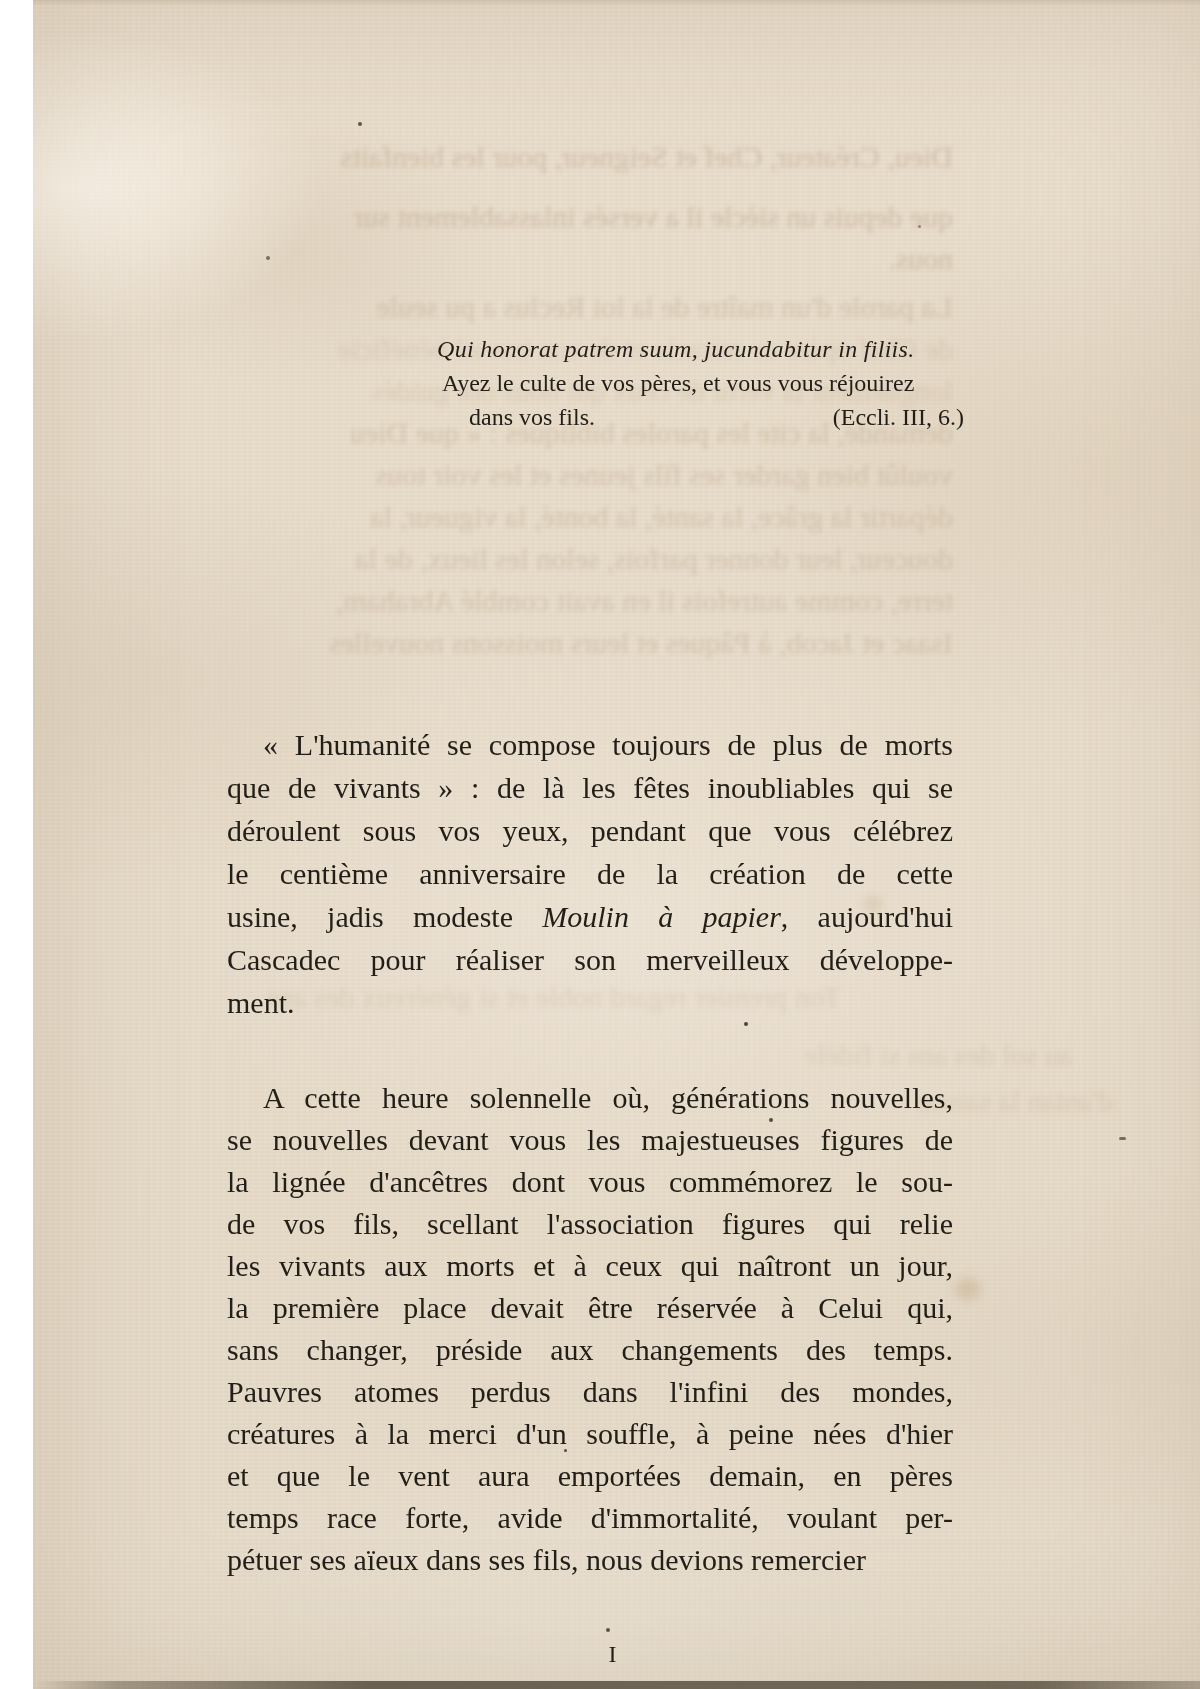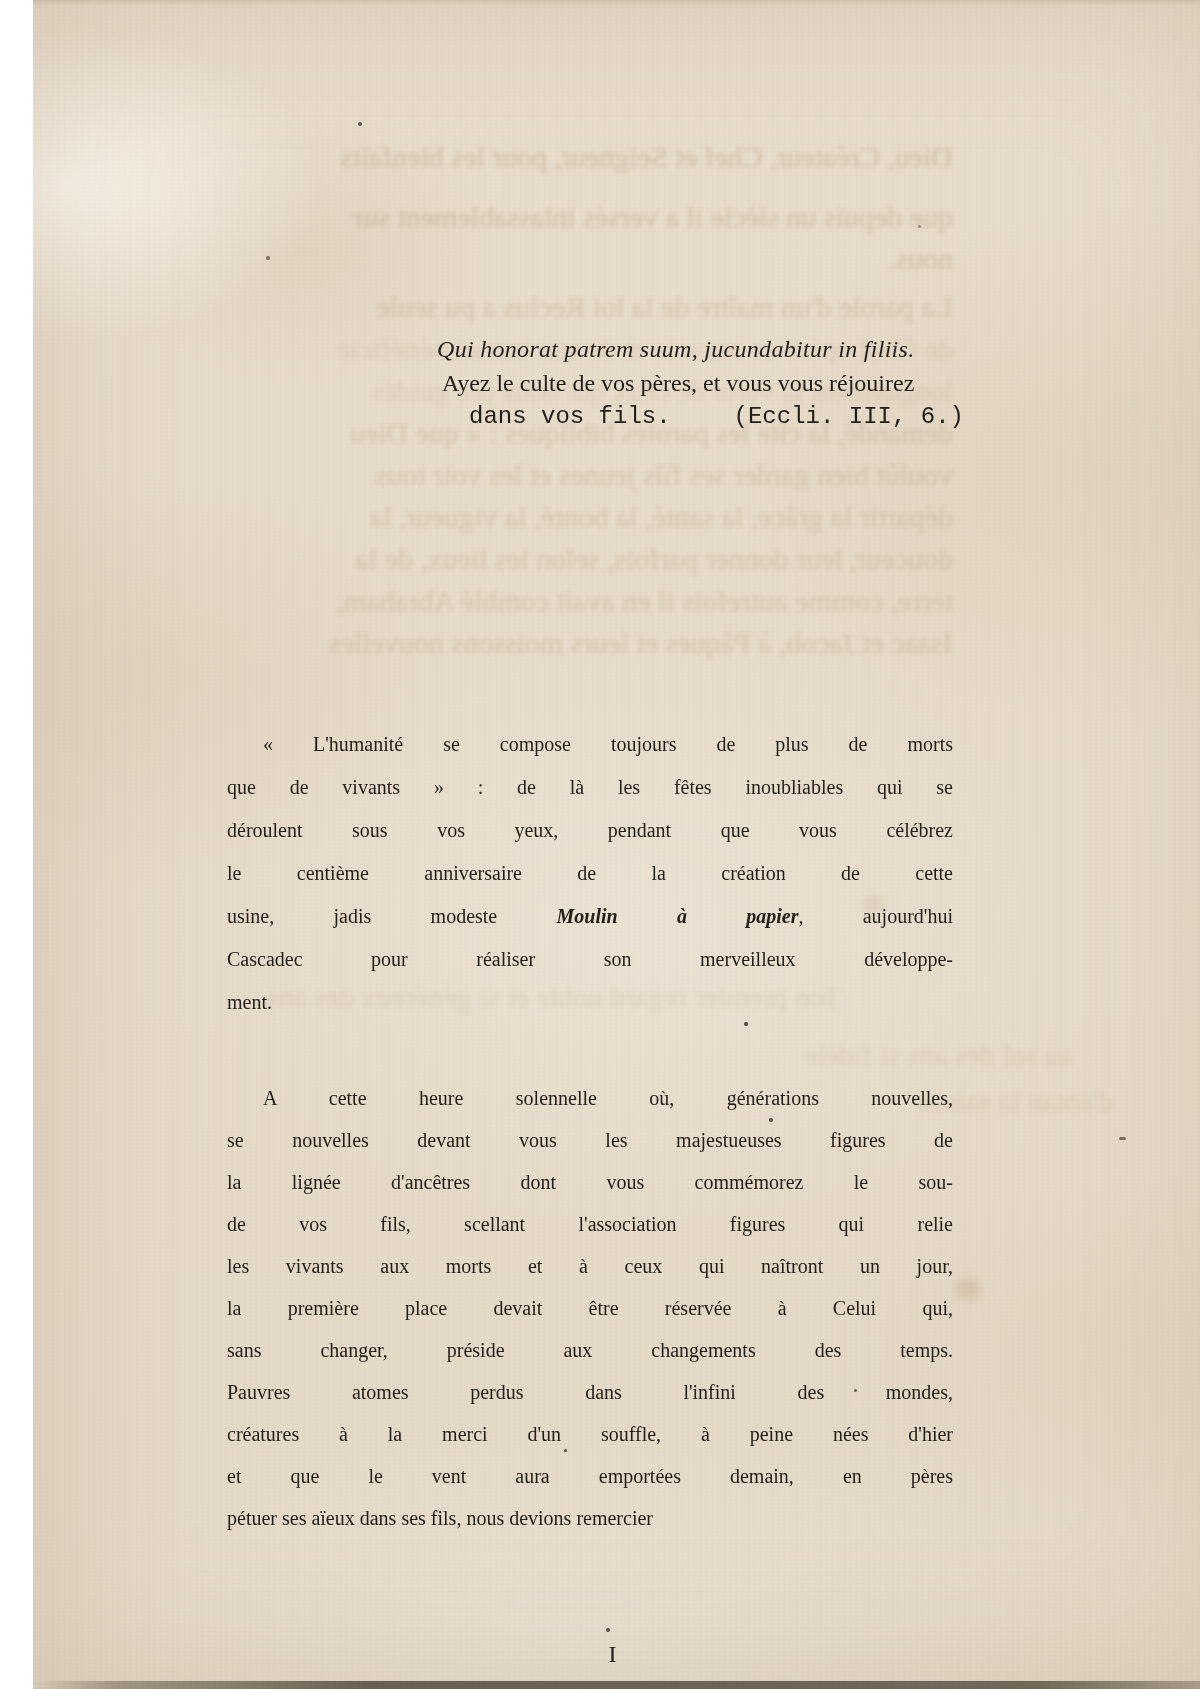--- a/index.html
+++ b/index.html
@@ -43,30 +43,30 @@
     white-space:nowrap;
     pointer-events:none;
   }
   .ghost.strong{opacity:0.38;filter:blur(2px);}
   .ghost.faint{opacity:0.20;filter:blur(2.6px);}
   
   .epigraph{position:absolute;left:404px;top:332px;width:527px;
     font-size:24px;line-height:34px;}
   .ep-latin{font-style:italic;letter-spacing:0.3px;}
   .ep-tr{padding-left:5px;}
-  .ep-row{display:flex;justify-content:space-between;font-family:Liberation Mono, monospace;}
+  .ep-row{display:flex;justify-content:space-between;}
   .ep-row .ep-left{padding-left:32px;}
   
-  .para{position:absolute;left:194px;width:726px;font-size:20px;}
+  .para{position:absolute;left:194px;width:726px;font-size:30px;}
   .p1{top:723px;line-height:43px;}
   .p2{top:1077px;line-height:42px;}
   .line{text-align:justify;text-align-last:justify;white-space:nowrap;}
   .line.indent{text-indent:36px;}
   .line.lastline{text-align-last:left;}
-  .it{font-style:italic;font-weight:bold;}
+  .it{font-style:italic;}
   
   .pagenum{position:absolute;left:540px;top:1641px;width:80px;
     text-align:center;font-size:24px;letter-spacing:1px;}
   
   .speck{position:absolute;border-radius:50%;}
   .stain{position:absolute;border-radius:50%;filter:blur(4px);}
 </style>
 </head>
 <body>
 
@@ -113,20 +113,21 @@
     <div class="line indent">A cette heure solennelle où, générations nouvelles,</div>
     <div class="line">se nouvelles devant vous les majestueuses figures de</div>
     <div class="line">la lignée d'ancêtres dont vous commémorez le sou-</div>
     <div class="line">de vos fils, scellant l'association figures qui relie</div>
     <div class="line">les vivants aux morts et à ceux qui naîtront un jour,</div>
     <div class="line">la première place devait être réservée à Celui qui,</div>
     <div class="line">sans changer, préside aux changements des temps.</div>
     <div class="line">Pauvres atomes perdus dans l'infini des mondes,</div>
     <div class="line">créatures à la merci d'un souffle, à peine nées d'hier</div>
     <div class="line">et que le vent aura emportées demain, en pères</div>
+    <div class="line">temps race forte, avide d'immortalité, voulant per-</div>
     <div class="line lastline">pétuer ses aïeux dans ses fils, nous devions remercier</div>
   </div>
 
   <div class="pagenum">I</div>
 
   <div class="speck" style="left:325px;top:122px;width:4px;height:4px;background:rgba(58,51,42,0.8)"></div>
   <div class="speck" style="left:233px;top:256px;width:4px;height:4px;background:rgba(74,64,54,0.7)"></div>
   <div class="speck" style="left:885px;top:225px;width:3px;height:3px;background:rgba(90,76,60,0.6)"></div>
   <div class="speck" style="left:711px;top:1022px;width:4px;height:4px;background:rgba(46,41,34,0.85)"></div>
   <div class="speck" style="left:736px;top:1118px;width:4px;height:4px;background:rgba(46,41,34,0.8)"></div>

